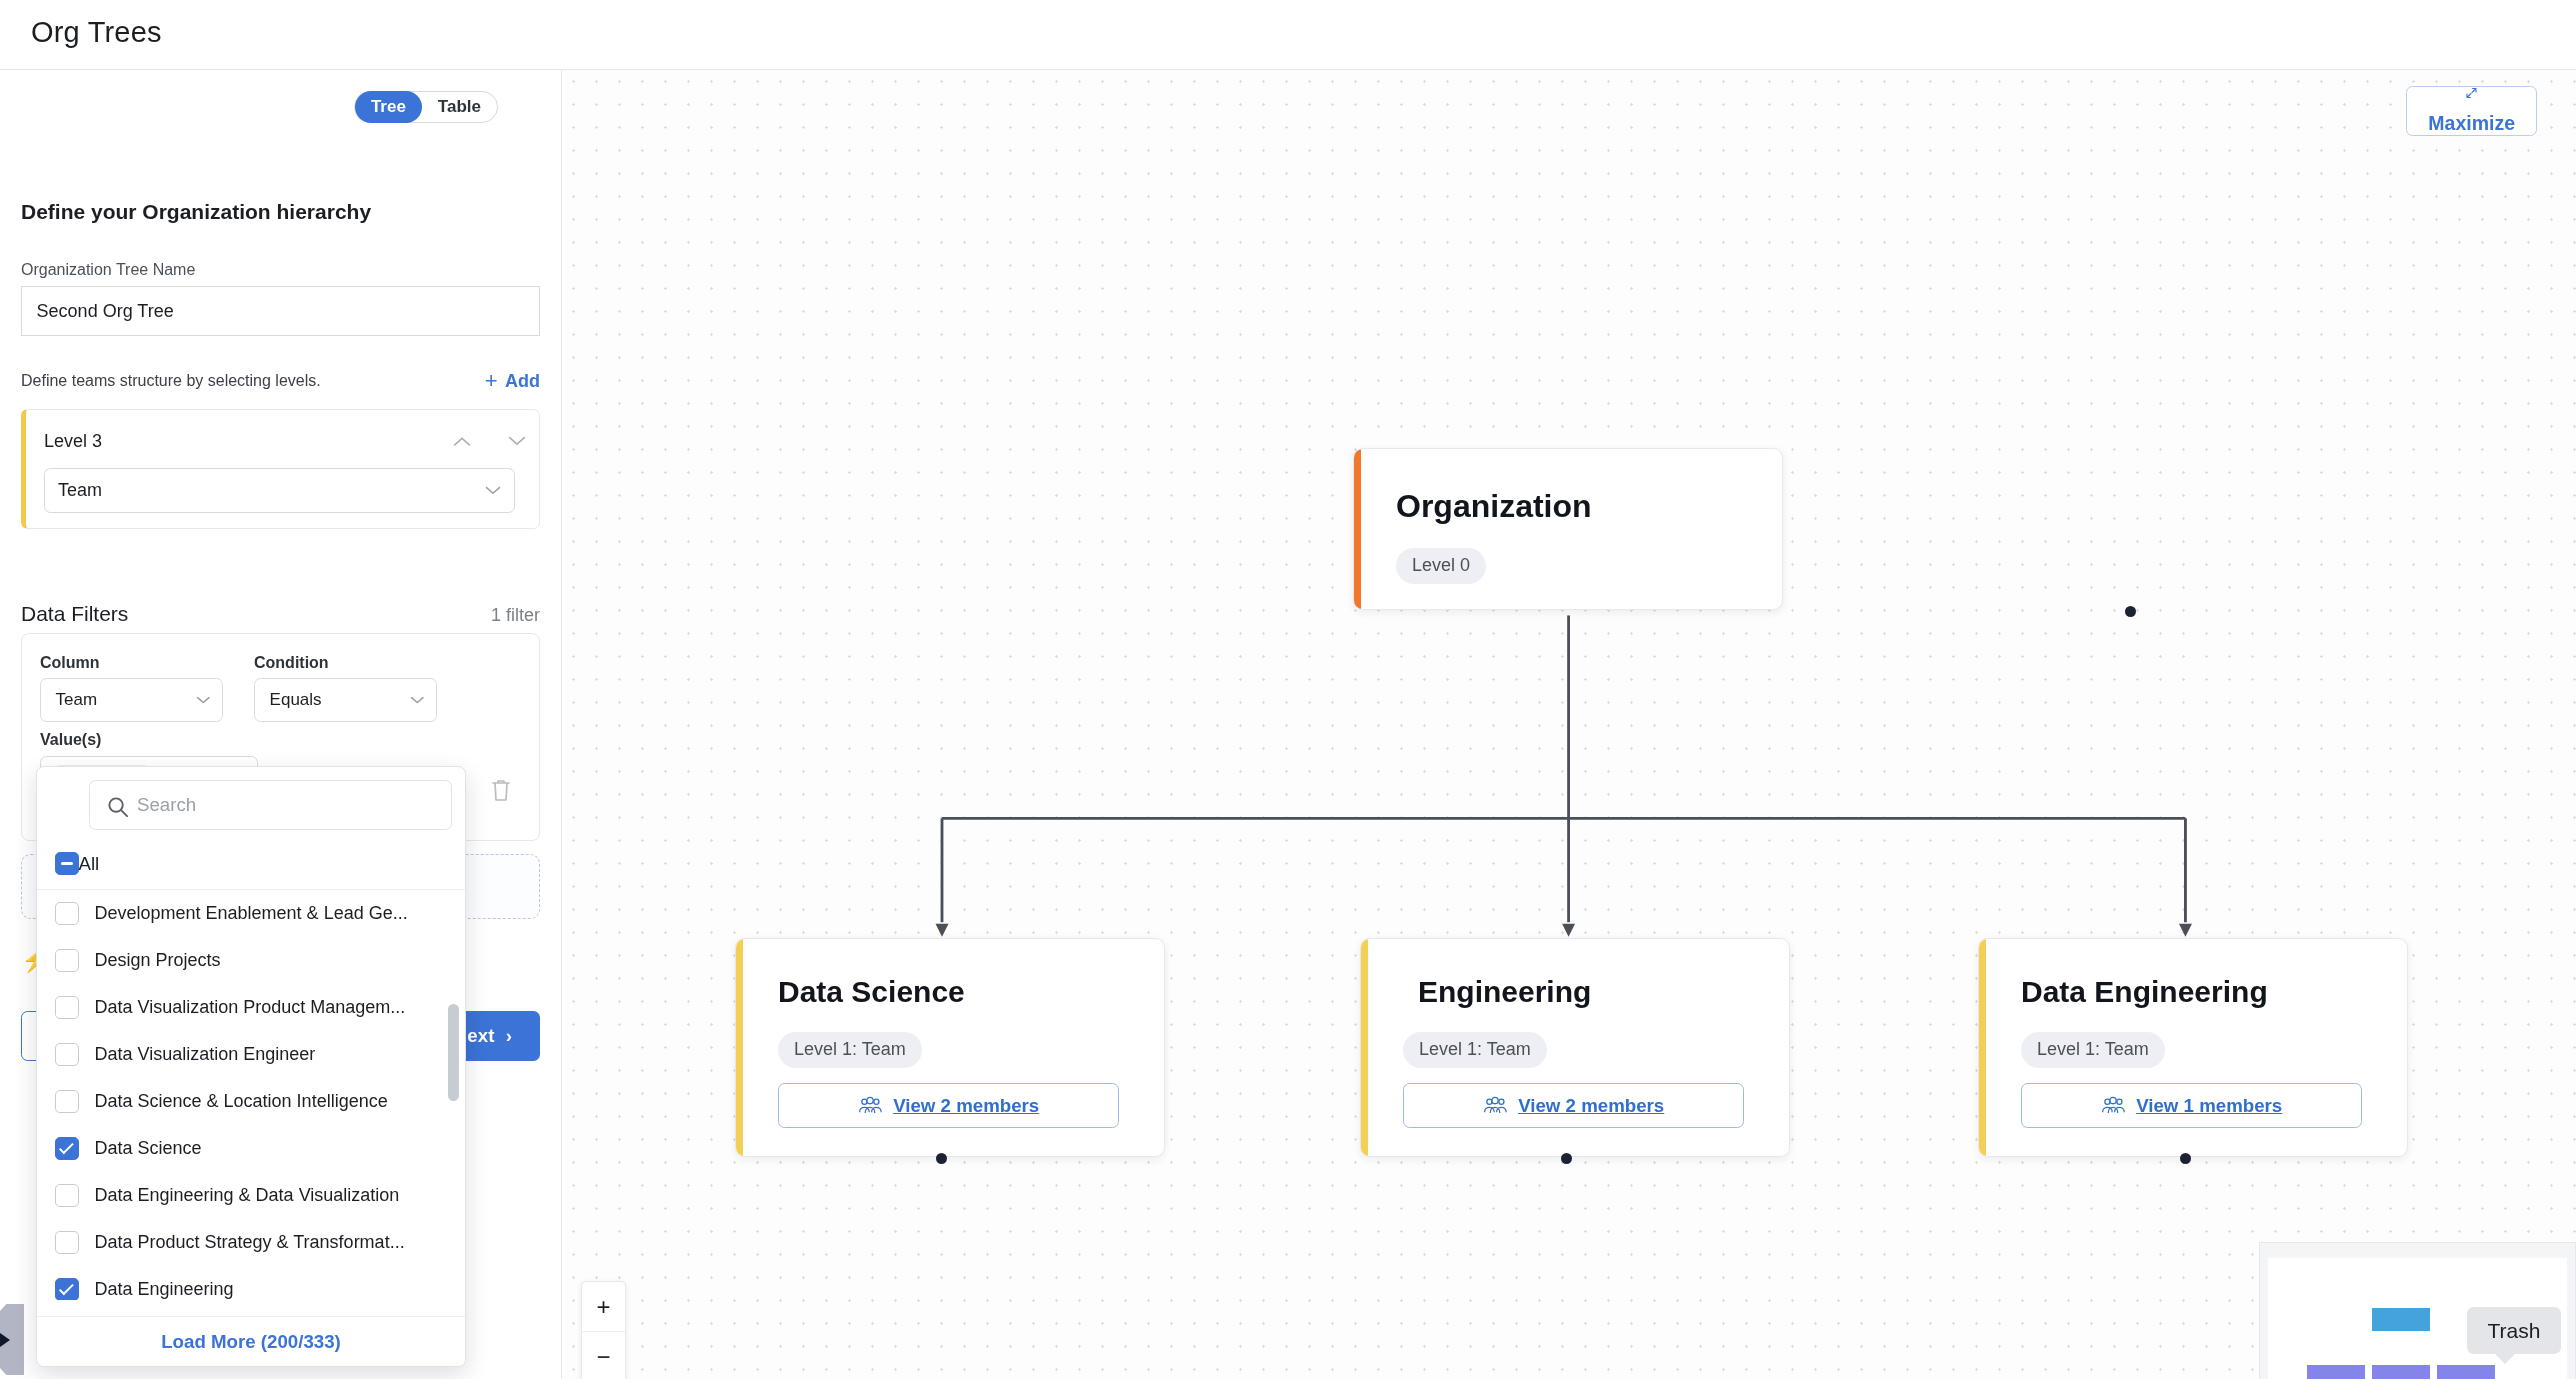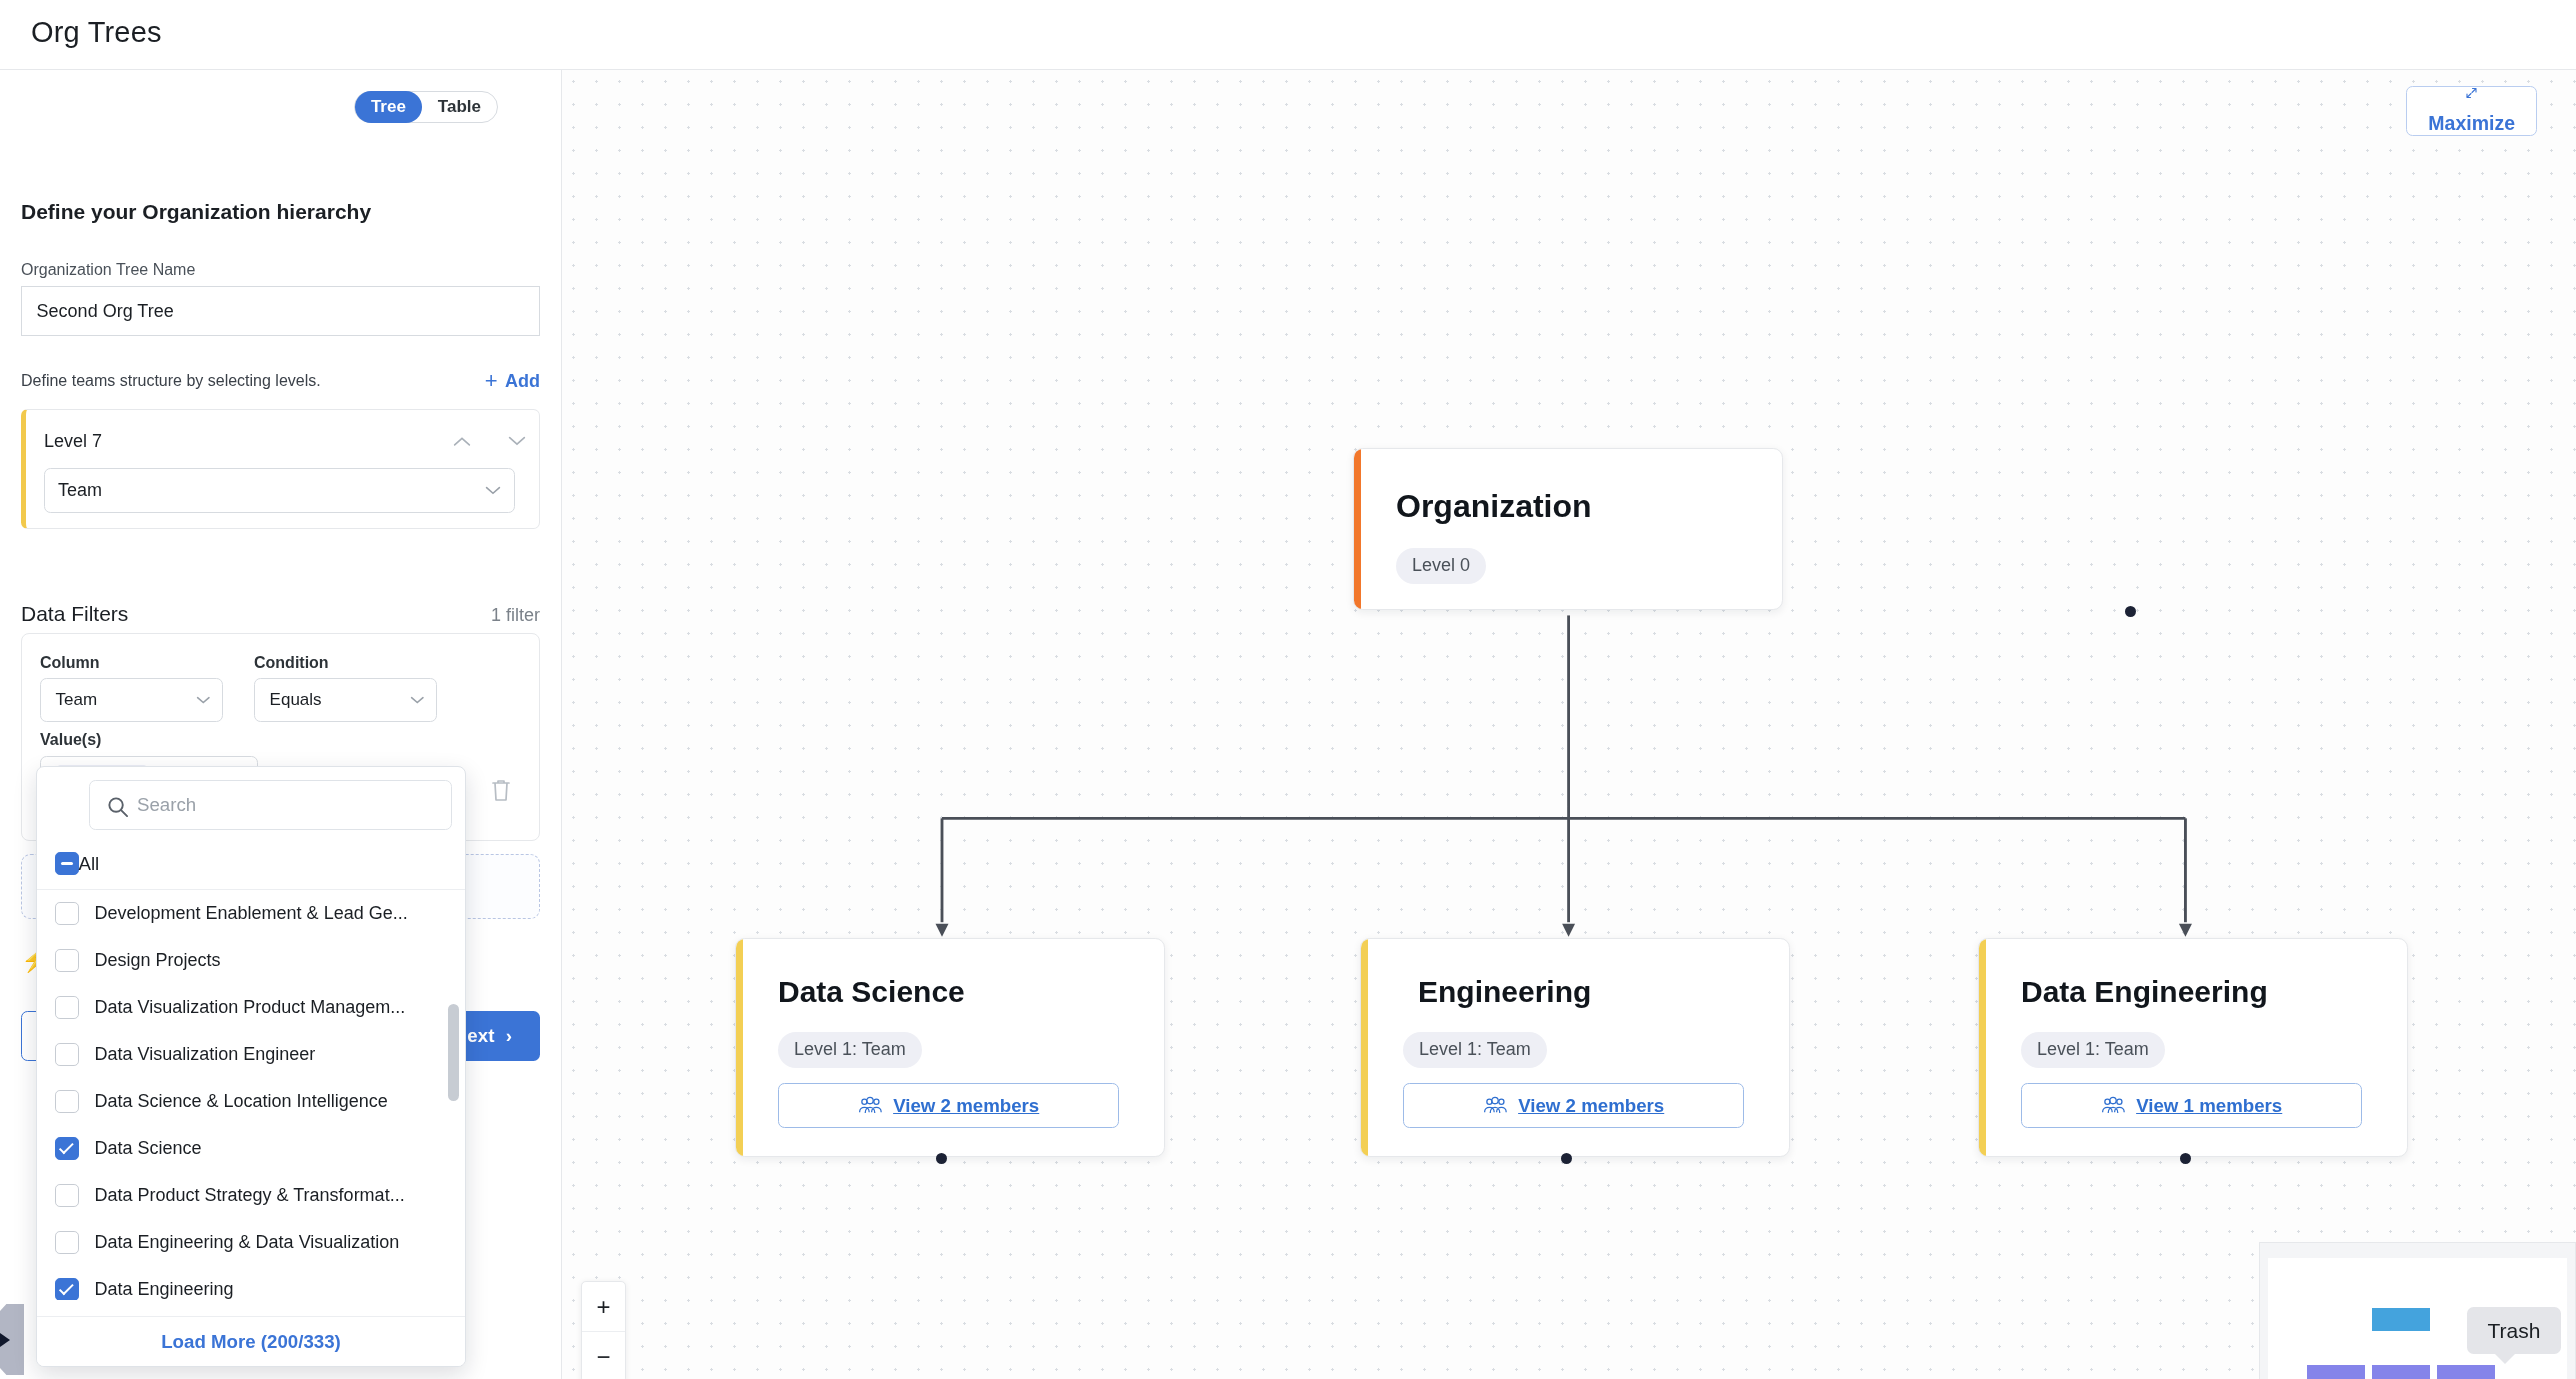--- a/index.html
+++ b/index.html
@@ -290,21 +290,21 @@
     <div class="levels-row">
       <div class="levels-hint">Define teams structure by selecting levels.</div>
       <div class="add-btn">
         <span class="add-plus">+</span>
         <span>Add</span>
       </div>
     </div>
 
     <div class="level-card">
       <div class="level-card-head">
-        <div class="level-name">Level 7</div>
+        <div class="level-name">Level 3</div>
         <div class="chev-pair">
           <svg class="chev" viewBox="0 0 22 13">
               <path d="M2 11 L11 3 L20 11" stroke="currentColor" stroke-width="2" fill="none" stroke-linecap="round"></path>
             </svg>
           <svg class="chev" viewBox="0 0 22 13">
               <path d="M2 2 L11 10 L20 2" stroke="currentColor" stroke-width="2" fill="none" stroke-linecap="round"></path>
             </svg>
         </div>
       </div>
       <div class="level-select">
@@ -412,25 +412,25 @@
           <span>Data Science &amp; Location Intelligence</span>
         </div>
         <div class="dd-item">
           <span class="cb checked">
             <span class="tick"></span>
           </span>
           <span>Data Science</span>
         </div>
         <div class="dd-item">
           <span class="cb"></span>
+          <span>Data Engineering &amp; Data Visualization</span>
+        </div>
+        <div class="dd-item">
+          <span class="cb"></span>
           <span>Data Product Strategy &amp; Transformat...</span>
-        </div>
-        <div class="dd-item">
-          <span class="cb"></span>
-          <span>Data Engineering &amp; Data Visualization</span>
         </div>
         <div class="dd-item">
           <span class="cb checked">
             <span class="tick"></span>
           </span>
           <span>Data Engineering</span>
         </div>
 
     <div class="dd-scrollbar"></div>
       </div>

